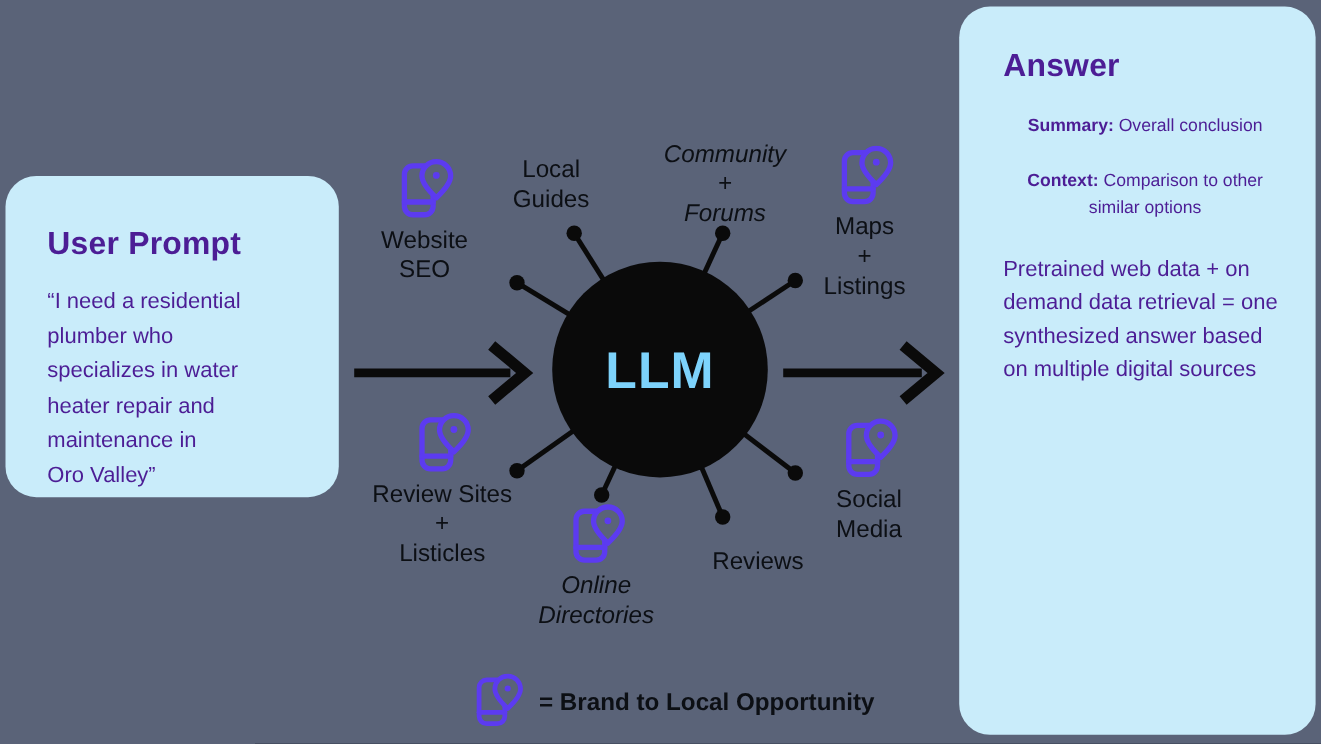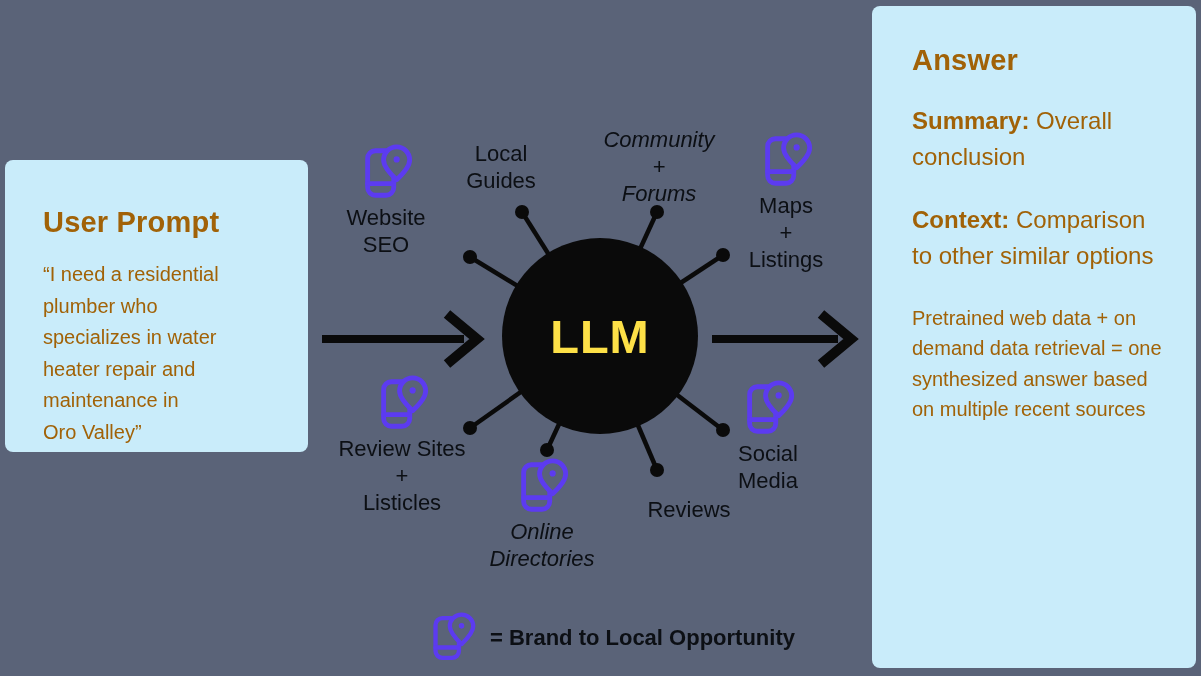--- a/index.html
+++ b/index.html
@@ -5,53 +5,53 @@
   html,body { margin:0; padding:0; background:#3d4355; }
   .canvas {
     position:relative; width:1201px; height:676px;
     background:#5a6378; overflow:hidden;
     font-family:"Liberation Sans", sans-serif;
     color:#0c0f14;
   }
   .overlay { position:absolute; left:0; top:0; width:1201px; height:676px; }
 
   .panel {
-    position:absolute; background:#c9ecfa; border-radius:8px;
-    box-sizing:border-box; color:#a16207;
+    position:absolute; background:#c9ecfa; border-radius:28px;
+    box-sizing:border-box; color:#4c1d95;
   }
   .panel-title { margin:0; font-size:29px; font-weight:bold; letter-spacing:.2px; }
 
   .user-prompt { left:5px; top:160px; width:303px; height:292px; padding:46px 26px 0 38px; }
   .prompt-body { margin:20px 0 0 0; font-size:20px; line-height:1.58; white-space:pre-line; }
 
   .answer { left:872px; top:6px; width:324px; height:662px; padding:38px 26px 0 40px; }
-  .answer .entry { margin:26px 0 0 0; font-size:24px; line-height:1.52; }
+  .answer .entry { margin:26px 0 0 0; font-size:16px; line-height:1.52;text-align:center; }
   .answer .entry strong { font-weight:bold; }
   .answer .note { margin:28px 0 0 0; font-size:20px; line-height:1.52; }
 
   .llm-label {
     position:absolute; left:502px; top:238px; width:196px; height:196px;
     display:flex; align-items:center; justify-content:center;
-    font-size:47px; font-weight:bold; color:#fde047; letter-spacing:1px;
+    font-size:47px; font-weight:bold; color:#7dd3fc; letter-spacing:1px;
   }
 
   .source {
     position:absolute; display:flex; flex-direction:column; align-items:center;
   }
   .source-label {
     font-size:22px; line-height:1.22; text-align:center;
     white-space:pre-line; font-weight:500; margin-top:3px;
   }
   .source-icon { width:58px; height:58px; }
 
   .src-website-seo        { left:305px; top:144px; width:162px; }
   .src-local-guides       { left:431px; top:138px; width:140px; }
   .src-community-forums   { left:579px; top:124px; width:160px;font-style:italic; }
   .src-maps-listings      { left:711px; top:132px; width:150px; }
-  .src-social-media       { left:693px; top:380px; width:150px; }
+  .src-social-media       { left:715px; top:380px; width:150px; }
   .src-reviews            { left:619px; top:494px; width:140px; }
   .src-online-directories { left:457px; top:458px; width:170px;font-style:italic; }
   .src-review-sites       { left:307px; top:375px; width:190px; }
 
   .legend {
     position:absolute; left:426px; top:610px;
     display:flex; align-items:center; gap:12px;
   }
   .legend .source-icon { width:52px; height:56px; }
   .legend-text { font-size:22px; font-weight:bold; }
@@ -115,21 +115,21 @@
 specializes in water
 heater repair and
 maintenance in
 Oro Valley”</p>
   </section>
 
   <section class="panel answer">
     <h1 class="panel-title">Answer</h1>
     <p class="entry"><strong>Summary:</strong> <span>Overall conclusion</span></p>
     <p class="entry"><strong>Context:</strong> <span>Comparison to other similar options</span></p>
-    <p class="note">Pretrained web data + on demand data retrieval = one synthesized answer based on multiple recent sources</p>
+    <p class="note">Pretrained web data + on demand data retrieval = one synthesized answer based on multiple digital sources</p>
   </section>
 
   <div class="source src-website-seo">
     <svg class="source-icon" viewBox="0 0 60 60">
         <use href="#phone-pin"></use>
       </svg>
     <div class="source-label">Website
 SEO</div>
   </div>
 

